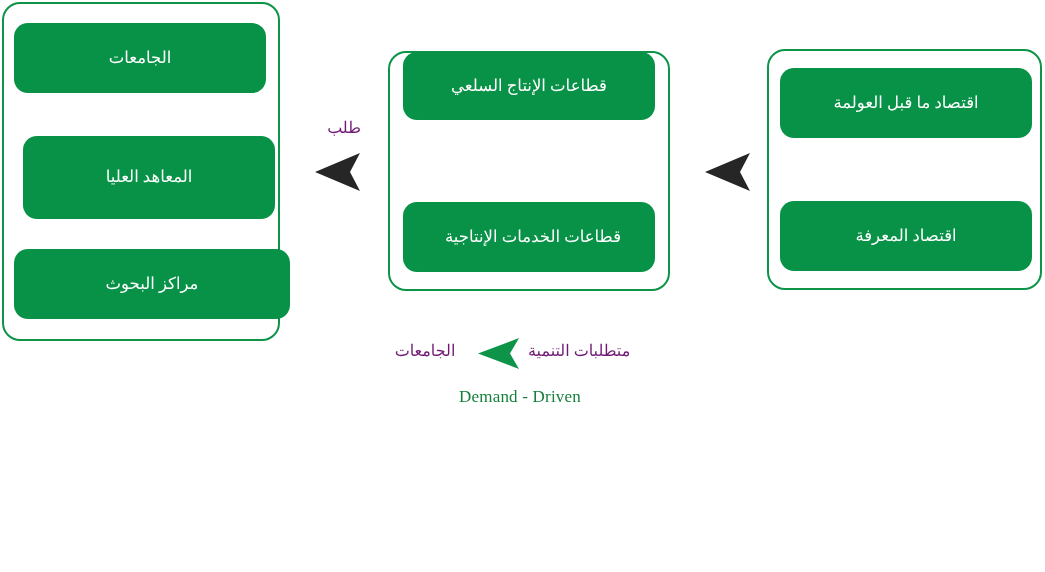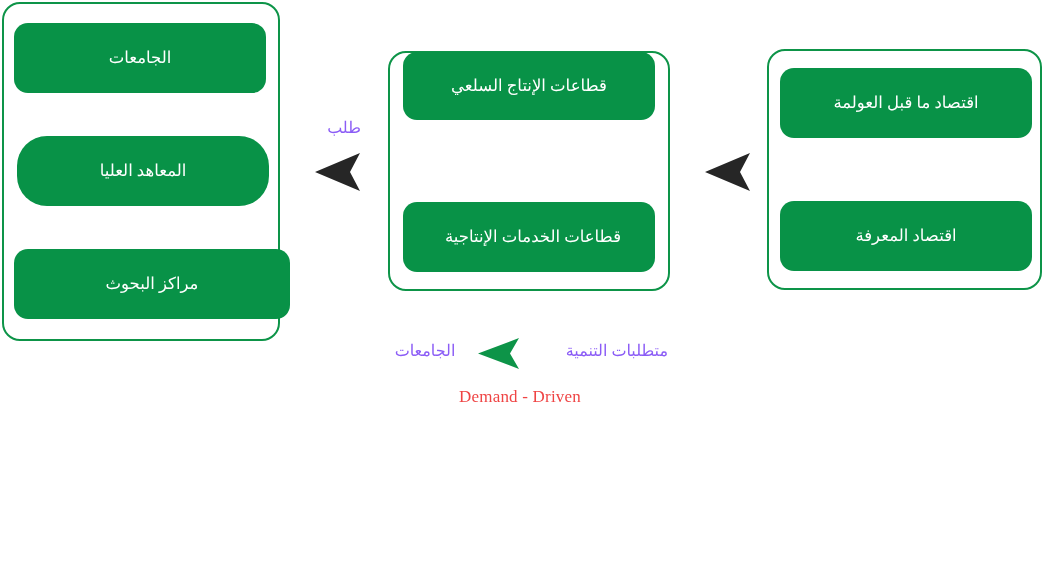--- a/index.html
+++ b/index.html
@@ -47,47 +47,47 @@
   
   .arrow {
     position: absolute;
     display: block;
   }
   .arrow svg { display: block; overflow: visible; }
 
   
   .label {
     position: absolute;
-    color: #8b5cf6;
+    color: #701a75;
     font-size: 16px;
     line-height: 1.2;
     white-space: nowrap;
     direction: rtl;
   }
   .caption-en {
     position: absolute;
-    color: #ef4444;
+    color: #15803d;
     font-size: 17px;
     line-height: 1.2;
     white-space: nowrap;
     direction: ltr;
     letter-spacing: 0.2px;
   }
 </style>
 </head>
 <body>
 
 <div id="canvas">
 
   <div class="group-box" style="left:2px; top:2px; width:278px; height:339px;">
   </div>
 
   <div class="node" style="left:14px; top:23px; width:252px; height:70px;">الجامعات</div>
 
-  <div class="node" style="left:17px; top:136px; width:252px; height:70px;border-radius:30px;">المعاهد العليا</div>
+  <div class="node" style="left:23px; top:136px; width:252px; height:83px;">المعاهد العليا</div>
 
   <div class="node" style="left:14px; top:249px; width:276px; height:70px;">مراكز البحوث</div>
 
   <div class="label" style="left:322px; top:118px; width:44px; text-align:center;">طلب</div>
 
   <div class="arrow" style="left:314px; top:152px; width:48px; height:40px;">
     <svg width="48" height="40" viewBox="0 0 48 40" aria-hidden="true">
       <path d="M1 20 L46 1 L36 20 L46 39 Z" fill="#262626"></path>
     </svg>
   </div>
@@ -113,17 +113,17 @@
   <div class="node" style="left:780px; top:201px; width:252px; height:70px;">اقتصاد المعرفة</div>
 
   <div class="label" style="left:378px; top:341px; width:94px; text-align:center;">الجامعات</div>
 
   <div class="arrow" style="left:477px; top:337px; width:44px; height:33px;">
     <svg width="44" height="33" viewBox="0 0 44 33" aria-hidden="true">
       <path d="M1 16.5 L42 1 L33 16.5 L42 32 Z" fill="#0d9448"></path>
     </svg>
   </div>
 
-  <div class="label" style="left:528px; top:341px; width:140px; text-align:right;">متطلبات التنمية</div>
+  <div class="label" style="left:528px; top:341px; width:140px; text-align:left;">متطلبات التنمية</div>
 
   <div class="caption-en" style="left:430px; top:387px; width:180px; text-align:center;">Demand - Driven</div>
 
 </div>
 
 </body></html>

